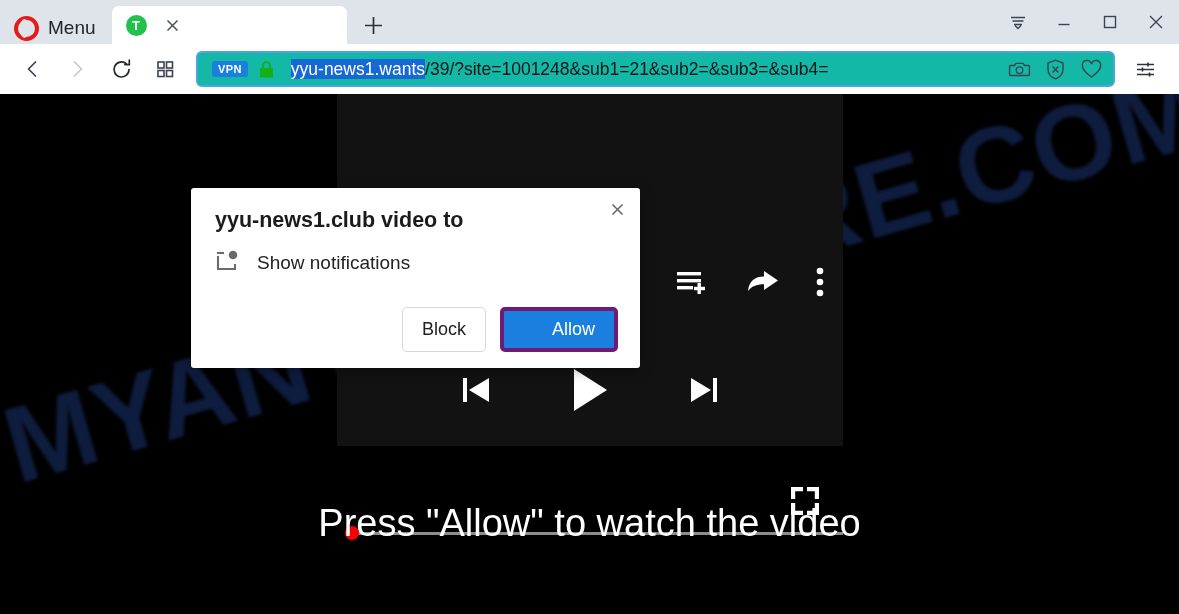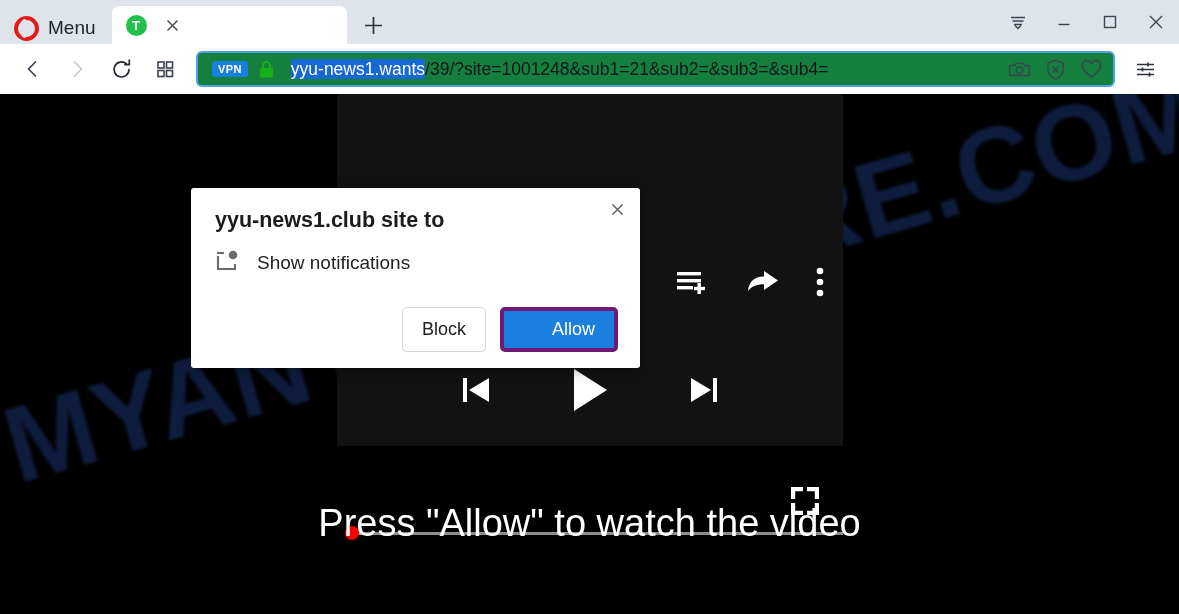--- a/index.html
+++ b/index.html
@@ -99,21 +99,21 @@
 
   .urlfield {
     flex: 1;
     height: 36px;
     border: 2px solid #4fa3e3;
     border-radius: 6px;
     display: flex; align-items: center;
     padding: 0 4px 0 14px;
     gap: 10px;
     min-width: 0;
-    background: #15803d;
+    background: #14b8a6;
   }
   .vpn-badge {
     background: #1b7fe0; color: #fff;
     font-size: 11px; font-weight: bold;
     letter-spacing: .4px;
     padding: 2px 6px; border-radius: 3px;
     flex: 0 0 auto;
   }
   .lock-icon { flex: 0 0 auto; display: flex; }
   .url-text {
@@ -445,21 +445,21 @@
   </div>
 
   <div class="cta">Press "Allow" to watch the video</div>
 
   <div class="perm-dialog">
     <span class="perm-close">
       <svg width="17" height="17" viewBox="0 0 17 17" fill="none" stroke="currentColor" stroke-width="1.5">
         <path d="M3.5 3.5 L13.5 13.5 M13.5 3.5 L3.5 13.5"></path>
       </svg>
     </span>
-    <div class="perm-title">yyu-news1.club site to</div>
+    <div class="perm-title">yyu-news1.club video to</div>
     <div class="perm-row">
       <span>
         <svg width="24" height="24" viewBox="0 0 24 24" fill="none" stroke="#6b6b6b" stroke-width="2.1" stroke-linecap="square">
           <path d="M3 8 V20 H15"></path>
           <path d="M3 4 H8"></path>
           <path d="M20 16 V20 H16"></path>
           <circle cx="18" cy="6" r="4.3" fill="#6b6b6b" stroke="none"></circle>
         </svg>
       </span>
       <span class="perm-permtext">Show notifications</span>

